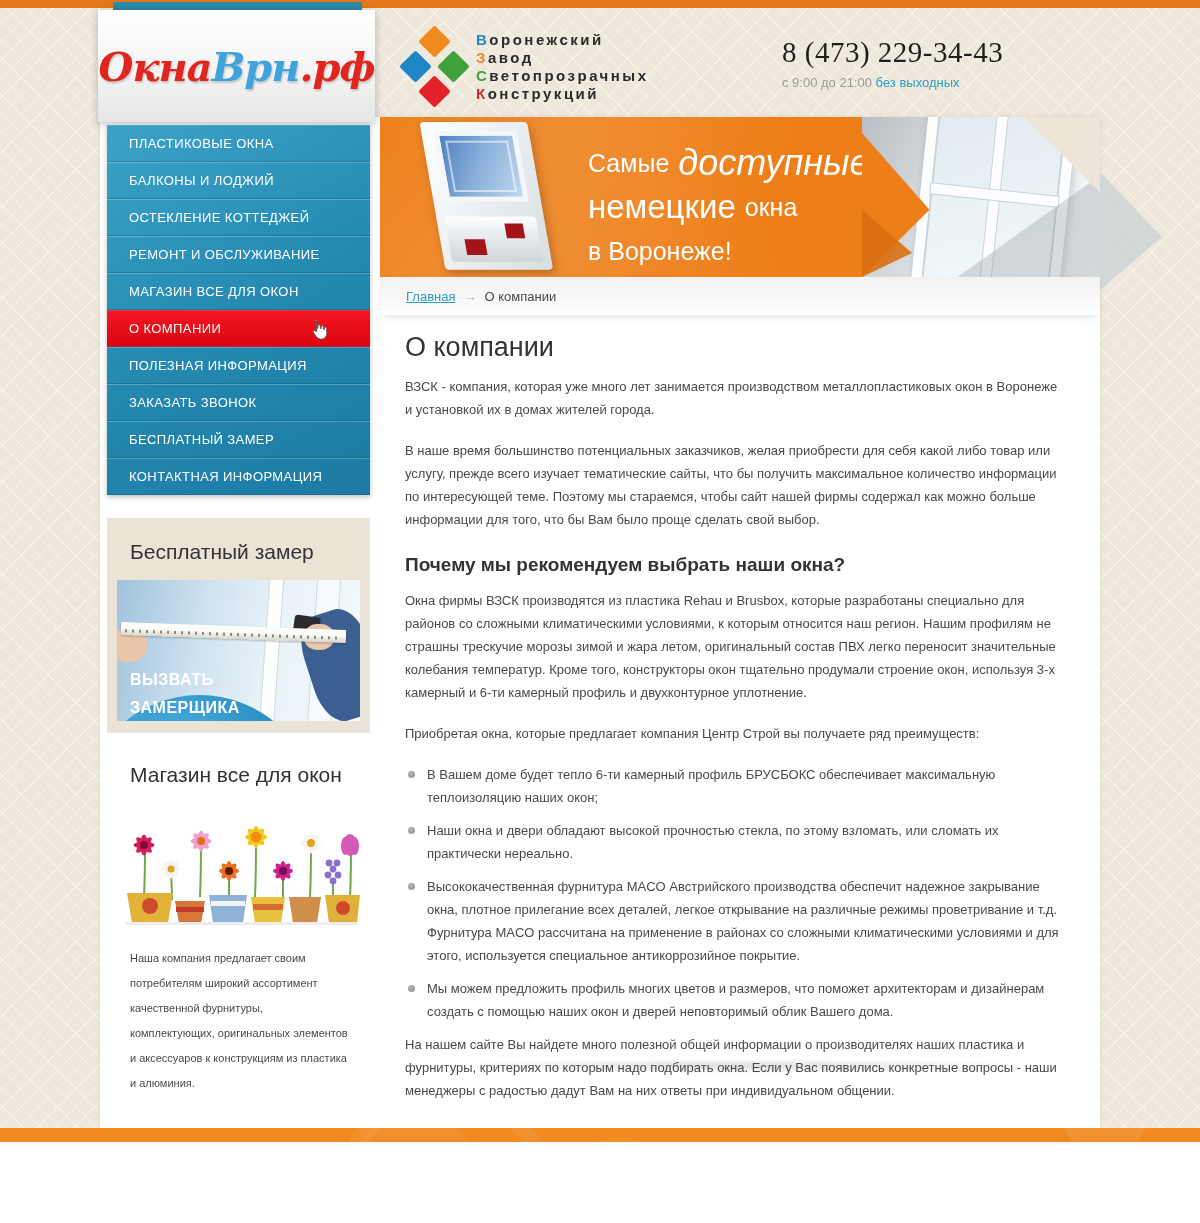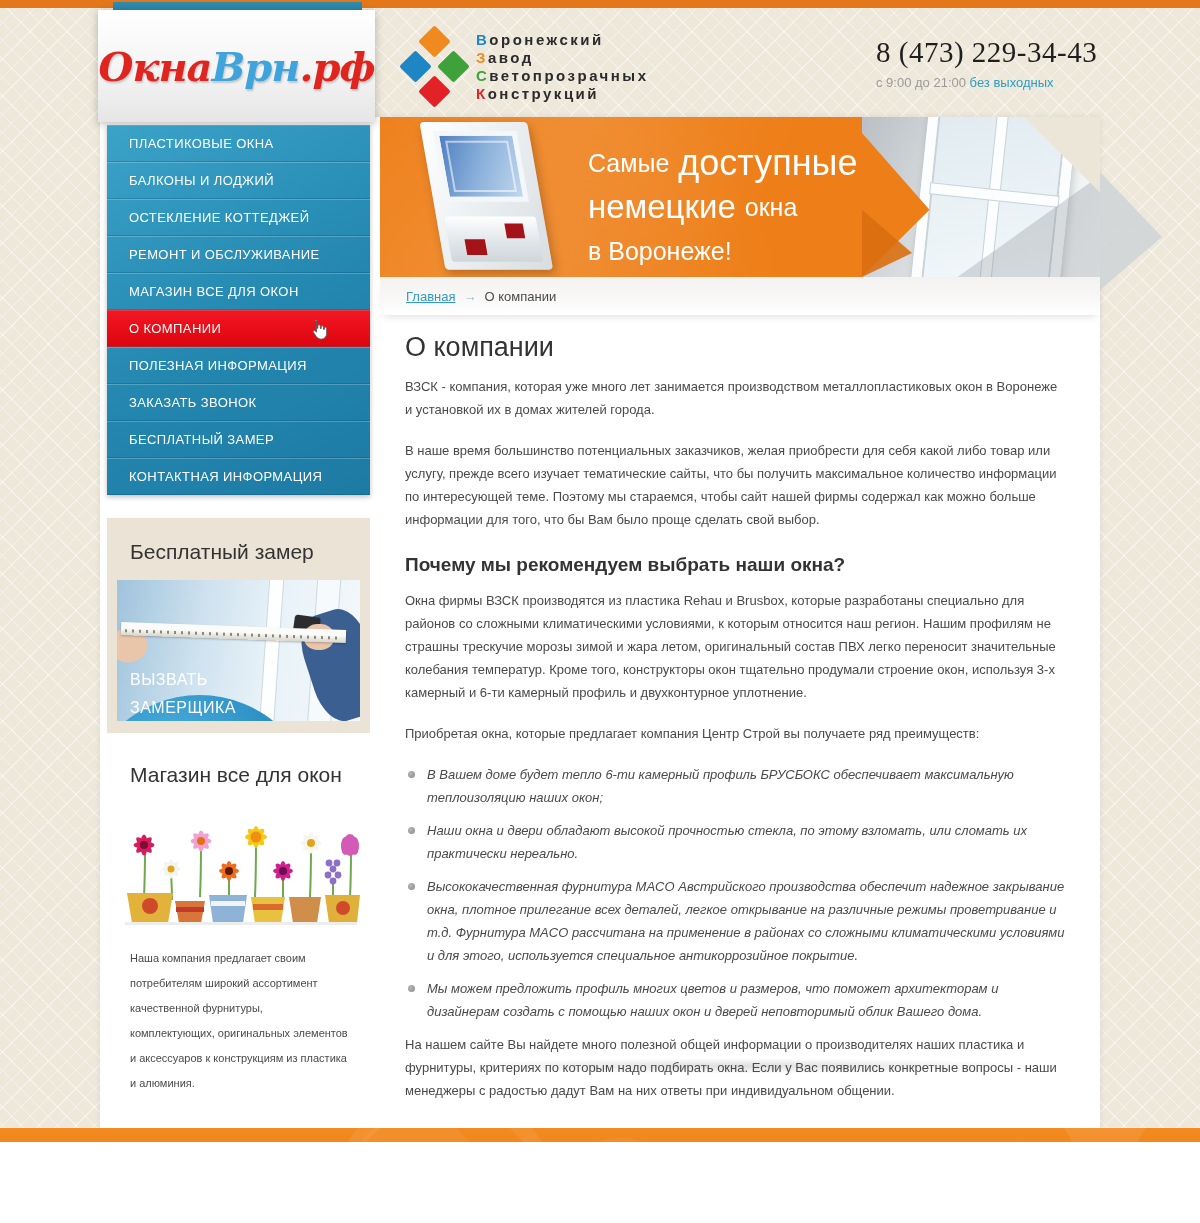--- a/index.html
+++ b/index.html
@@ -30,42 +30,42 @@
   .logo-red { color:#e0251f; } .logo-blue { color:#3fa3dc; }
   .vzsk { position:absolute; left:403px; top:28px; width:300px; height:90px; }
   .vz-diamond { position:absolute; width:23px; height:23px; transform:rotate(45deg); border-radius:2px; }
   .vz-d-top { left:20px; top:2px;  background:#f08a1e; }
   .vz-d-left { left:1px;  top:27px; background:#1f86c6; }
   .vz-d-right{ left:39px; top:27px; background:#3fa13a; }
   .vz-d-bot  { left:20px; top:52px; background:#e32227; }
   .vz-lines { position:absolute; left:73px; top:3px; font-size:15px; font-weight:bold; line-height:18px;
     letter-spacing:2.5px; color:#2b2b2b; white-space:nowrap; }
   .ini-b { color:#1f86c6; } .ini-o { color:#f08a1e; } .ini-g { color:#3fa13a; } .ini-r { color:#e32227; }
-  .phone-block { position:absolute; left:876px; top:36px; width:280px; }
+  .phone-block { position:absolute; left:782px; top:36px; width:280px; }
   .phone-number { font-family:"Liberation Serif", serif; font-size:29px; color:#1f1f1d; letter-spacing:.5px; }
   .phone-hours { margin-top:6px; font-size:13px; color:#9a9a98; }
   .phone-hours .hours-link { color:#2e9cc3; text-decoration:none; }
   
   .menu { position:absolute; left:107px; top:125px; width:263px;
     background:linear-gradient(150deg,#3ba2c8 0%, #2387b0 55%, #1d7aa3 100%);
     box-shadow:0 2px 5px rgba(0,0,0,.25); }
   .menu-item { display:block; position:relative; height:37px; line-height:35px; padding-left:22px;
     color:#fff; font-size:13px; text-decoration:none; letter-spacing:.4px;
     border-top:1px solid rgba(255,255,255,.22); border-bottom:1px solid rgba(7,70,95,.28); }
   .menu-item:first-child { border-top-color:rgba(255,255,255,.12); }
   .menu-item.active { background:linear-gradient(180deg,#f31722,#db050f); }
   .cursor-icon { position:absolute; right:40px; top:7px; width:23px; height:25px; }
   
   .banner { position:absolute; left:380px; top:117px; width:720px; height:160px; overflow:hidden;
     background:#ee7e17;
     background-image:radial-gradient(circle at 18% 120%, rgba(255,255,255,.14), transparent 45%),
                      radial-gradient(circle at 30% -30%, rgba(255,255,255,.10), transparent 40%); }
   .banner-text { position:absolute; left:208px; top:24px; color:#fff; white-space:nowrap; }
   .bt-line { height:44px; display:flex; align-items:center; }
-  .bt-n { font-size:25px; } .bt-b1 { font-size:36px; margin-left:9px; } .bt-b2 { font-size:33px; }
+  .bt-n { font-size:25px; } .bt-b1 { font-size:36px; margin-left:9px;font-style:italic; } .bt-b2 { font-size:33px; }
   .bt-n2 { font-size:25px; margin-left:9px; }
   
   .wprof { position:absolute; left:26px; top:4px; width:160px; height:158px; transform:rotate(-10deg); }
   .wp-body { position:absolute; left:28px; top:0; width:106px; height:150px; transform:skewY(10deg);
     background:linear-gradient(120deg,#ffffff 0%, #e9edf0 55%, #d7dde1 100%);
     border-radius:4px; box-shadow:2px 4px 10px rgba(60,30,0,.3); }
   .wp-glass { position:absolute; left:12px; top:9px; right:12px; height:72px;
     background:linear-gradient(115deg,#4f7fc0 0%, #86add9 45%, #c2d8ee 100%);
     border:5px solid #f4f7f9; }
   .wp-glass::after { content:""; position:absolute; inset:5px; border:2px solid rgba(255,255,255,.55); }
@@ -101,21 +101,21 @@
     display:flex; align-items:center; padding-left:26px; font-size:13px; }
   .bc-home { color:#2e9cc3; text-decoration:underline; }
   .bc-sep { color:#8fb9cc; margin:0 8px; }
   .bc-current { color:#4a4a48; }
   
   .main-col { position:absolute; left:380px; top:315px; width:720px; padding:0 35px 0 25px;
     color:#4a4a48; font-size:13px; line-height:23px; }
   .main-col h1 { margin:16px 0 12px; font-size:27px; line-height:32px; font-weight:normal; color:#333; }
   .main-col h2 { margin:22px 0 12px; font-size:19px; line-height:24px; font-weight:bold; color:#333; }
   .main-col p { margin:0 0 18px; }
-  .main-col ul { list-style:none; margin:2px 0 8px;font-style:italic; }
+  .main-col ul { list-style:none; margin:2px 0 8px; }
   .main-col li { position:relative; padding-left:22px; margin-bottom:10px; }
   .main-col li::before { content:""; position:absolute; left:3px; top:8px; width:7px; height:7px;
     border-radius:50%; background:radial-gradient(circle at 35% 35%, #b5b5b3, #8d8d8b); }
   
   .widget-zamer { position:absolute; left:107px; top:518px; width:263px; height:215px;
     background:#ebe3d5; overflow:hidden; }
   .wz-title { position:absolute; left:23px; top:22px; font-size:21px; color:#333; }
   .zphoto { position:absolute; left:10px; top:62px; width:243px; height:141px; overflow:hidden;
     background:linear-gradient(100deg,#9fc3dc 0%, #cfe2ef 35%, #e8f2f8 62%, #f4f9fc 100%); }
   .zf1 { position:absolute; left:148px; top:-6px; width:13px; height:160px; background:#fdfefe;
@@ -131,21 +131,21 @@
     border-radius:45%; transform:rotate(-15deg); }
   .zsleeve { position:absolute; right:-14px; top:30px; width:66px; height:110px; background:#3c5f92;
     border-radius:35%; transform:rotate(-18deg); }
   .zhand-r { position:absolute; right:26px; top:44px; width:30px; height:26px; background:#e9c6a9;
     border-radius:45%; }
   .ztool { position:absolute; right:40px; top:36px; width:26px; height:16px; background:#2c2c30;
     border-radius:3px; transform:rotate(8deg); }
   .zcircle { position:absolute; left:-35px; top:115px; width:235px; height:235px; border-radius:50%;
     background:radial-gradient(circle at 38% 28%, #4db1e2, #1b7fb5 72%); }
   .wz-cta { position:absolute; left:23px; top:148px; color:#fff; font-size:16px; line-height:28px;
-    letter-spacing:.5px; z-index:3; cursor:pointer; }
+    letter-spacing:.5px; z-index:3; cursor:pointer;font-weight:bold; }
   .widget-shop { position:absolute; left:107px; top:743px; width:263px; }
   .ws-title { margin:20px 0 18px 23px; font-size:21px; color:#333; font-weight:normal; }
   .flowers { display:block; margin-left:10px; width:243px; height:125px; background:#fff; }
   .ws-text { margin:16px 20px 0 23px; font-size:11px; line-height:25px; color:#4a4a48; }
   
   .footer { position:absolute; left:0; top:1128px; width:1200px; height:95px; overflow:hidden;
     background:linear-gradient(180deg,#f28a20,#ed7c0f); color:#fff; font-size:12px; }
   .fo-ring1 { position:absolute; left:330px; top:-40px; width:230px; height:230px; border-radius:50%;
     border:16px solid rgba(255,255,255,.07); }
   .fo-ring2 { position:absolute; left:560px; top:10px; width:120px; height:120px; border-radius:50%;

